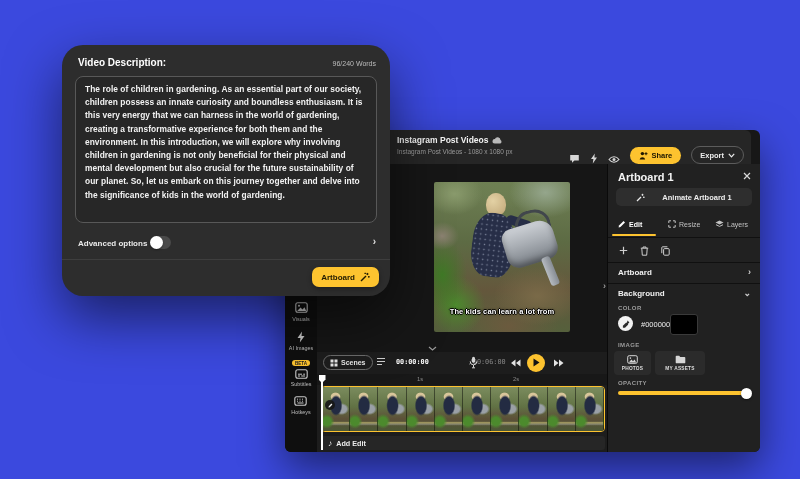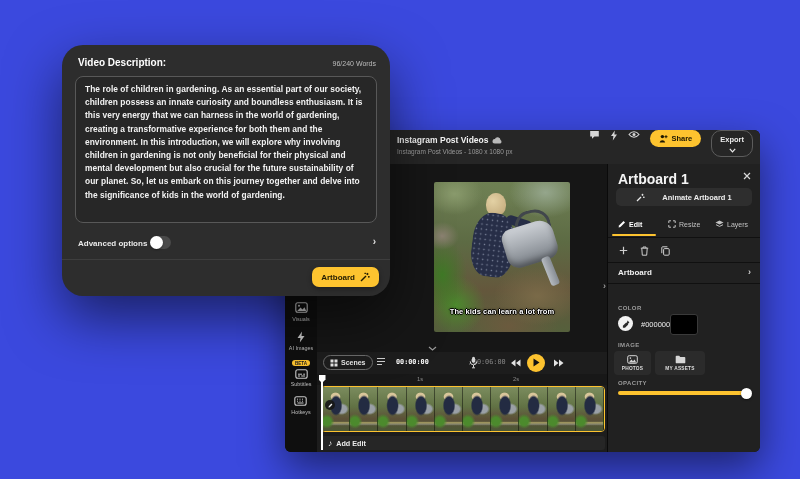--- a/index.html
+++ b/index.html
@@ -3,29 +3,29 @@
 <meta charset="utf-8">
 <style>
   html,body{margin:0;padding:0;background:#3B49DE;}
   .stage{position:relative;width:800px;height:479px;overflow:hidden;background:#3B49DE;
          font-family:"Liberation Sans",sans-serif;-webkit-font-smoothing:antialiased;}
   svg{display:block;}
 
   
   .editor{position:absolute;left:285px;top:130px;width:475px;height:322px;background:#171717;
           border-radius:6px;box-shadow:0 16px 40px rgba(0,0,0,.5);}
-  .topbar{position:absolute;left:0;top:0;right:0;height:34px;background:#262626;border-radius:6px 6px 0 0;}
+  .topbar{position:absolute;left:0;top:0;right:9px;height:34px;background:#262626;border-radius:6px 6px 0 0;}
   .proj{position:absolute;left:112px;top:5px;}
   .proj-title{display:flex;align-items:center;gap:4px;font-size:8.5px;font-weight:bold;color:#f2f2f2;}
   .proj-sub{font-size:6.5px;color:#9a9a9a;margin-top:2.5px;}
-  .topbar-icons{position:absolute;right:7px;top:0;height:34px;display:flex;align-items:flex-start;gap:10px;}
+  .topbar-icons{position:absolute;right:7px;top:0;height:34px;display:flex;align-items:flex-end;gap:10px;}
   .pill-share{display:flex;align-items:center;gap:3px;background:#FDC32F;color:#1c1600;font-size:7.5px;
               font-weight:bold;border-radius:10px;padding:4px 9px;}
   .pill-export{display:flex;align-items:center;gap:4px;border:1px solid #5c5c5c;color:#ececec;font-size:7.5px;
-               font-weight:bold;border-radius:10px;padding:3.5px 8px;flex-direction:column;}
+               font-weight:bold;border-radius:10px;padding:3.5px 8px;}
 
   
   .toolrail{position:absolute;left:0;top:34px;bottom:0;width:32px;background:#0f0f0f;border-radius:0 0 0 6px;
             display:flex;flex-direction:column;align-items:center;padding-top:138px;gap:9px;box-sizing:border-box;}
   .tool-item{display:flex;flex-direction:column;align-items:center;gap:2.5px;color:#c9c9c9;}
   .tool-label{font-size:5.4px;color:#bdbdbd;}
   .beta-badge{font-size:4.6px;font-weight:bold;background:#FDC32F;color:#1a1a1a;border-radius:3px;padding:0.5px 2.5px;}
 
   
   .preview{position:absolute;left:32px;top:34px;width:291px;height:188px;background:#161616;}
@@ -90,21 +90,21 @@
   .playhead-cap{position:absolute;left:1.5px;top:23px;width:7px;height:8px;background:#fff;z-index:3;
                 clip-path:polygon(0 0,100% 0,100% 55%,50% 100%,0 55%);}
   .addmusic{position:absolute;left:4px;right:3px;top:84px;height:14px;background:#262626;border-radius:3px;
             display:flex;align-items:center;gap:4px;padding-left:7px;box-sizing:border-box;}
   .addmusic .note{color:#e9e9e9;font-size:8.5px;line-height:1;}
   .addmusic .lbl{font-size:7.2px;font-weight:bold;color:#ededed;}
 
   
   .sidebar{position:absolute;right:0;top:34px;width:152px;bottom:0;background:#212121;border-left:1px solid #0a0a0a;
            border-radius:0 0 6px 0;}
-  .sb-title{position:absolute;left:10px;top:7px;font-size:14px;font-weight:bold;color:#f4f4f4;}
+  .sb-title{position:absolute;left:10px;top:7px;font-size:11px;font-weight:bold;color:#f4f4f4;}
   .sb-close{position:absolute;right:9px;top:8px;}
   .animate-btn{position:absolute;left:8px;right:8px;top:24px;height:18px;background:#2e2e2e;border-radius:5px;
                display:flex;align-items:center;justify-content:center;gap:17px;color:#ededed;font-size:7.5px;font-weight:bold;}
   .tabs{position:absolute;left:0;right:0;top:52px;height:20px;}
   .tab{position:absolute;display:flex;align-items:center;gap:3px;font-size:7px;color:#c2c2c2;top:4px;}
   .tab.active{color:#fff;font-weight:bold;}
   .tab-edit{left:10px;} .tab-resize{left:60px;} .tab-layers{left:107px;}
   .tab-underline{position:absolute;left:4px;top:18px;width:44px;height:2px;background:#FDC32F;border-radius:1px;}
   .sb-div{position:absolute;left:0;right:0;height:1px;background:#101010;}
   .iconrow{position:absolute;left:0;right:0;top:79px;height:16px;}
@@ -396,20 +396,24 @@
         </span>
       </div>
       <div class="sb-div" style="top:98px;"></div>
 
       <div class="sb-row" style="top:101px;">
         <span class="lbl">Artboard</span>
         <span class="chev">›</span>
       </div>
       <div class="sb-div" style="top:119px;"></div>
 
+      <div class="sb-row" style="top:122px;">
+        <span class="lbl">Background</span>
+        <span class="chev">⌄</span>
+      </div>
 
       <span class="sb-mini" style="top:141px;">COLOR</span>
       <div class="picker">
         <svg width="8" height="8" viewBox="0 0 8 8">
             <path d="M5.6 0.6 7.4 2.4 5.8 4l.5.5L3 7.8H0.9V5.7L4.2 2.4l.5.5z" fill="#2b2b2b"></path>
           </svg>
       </div>
       <span class="hexval">#000000</span>
       <div class="swatch"></div>
 

